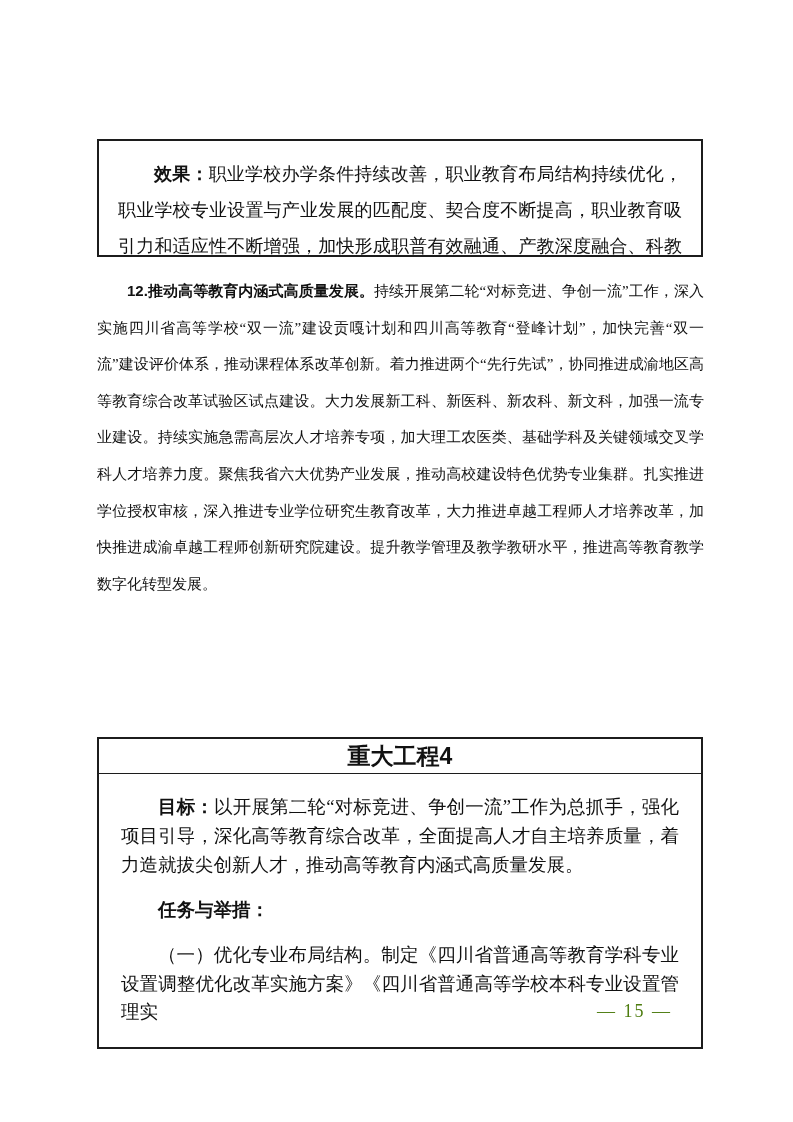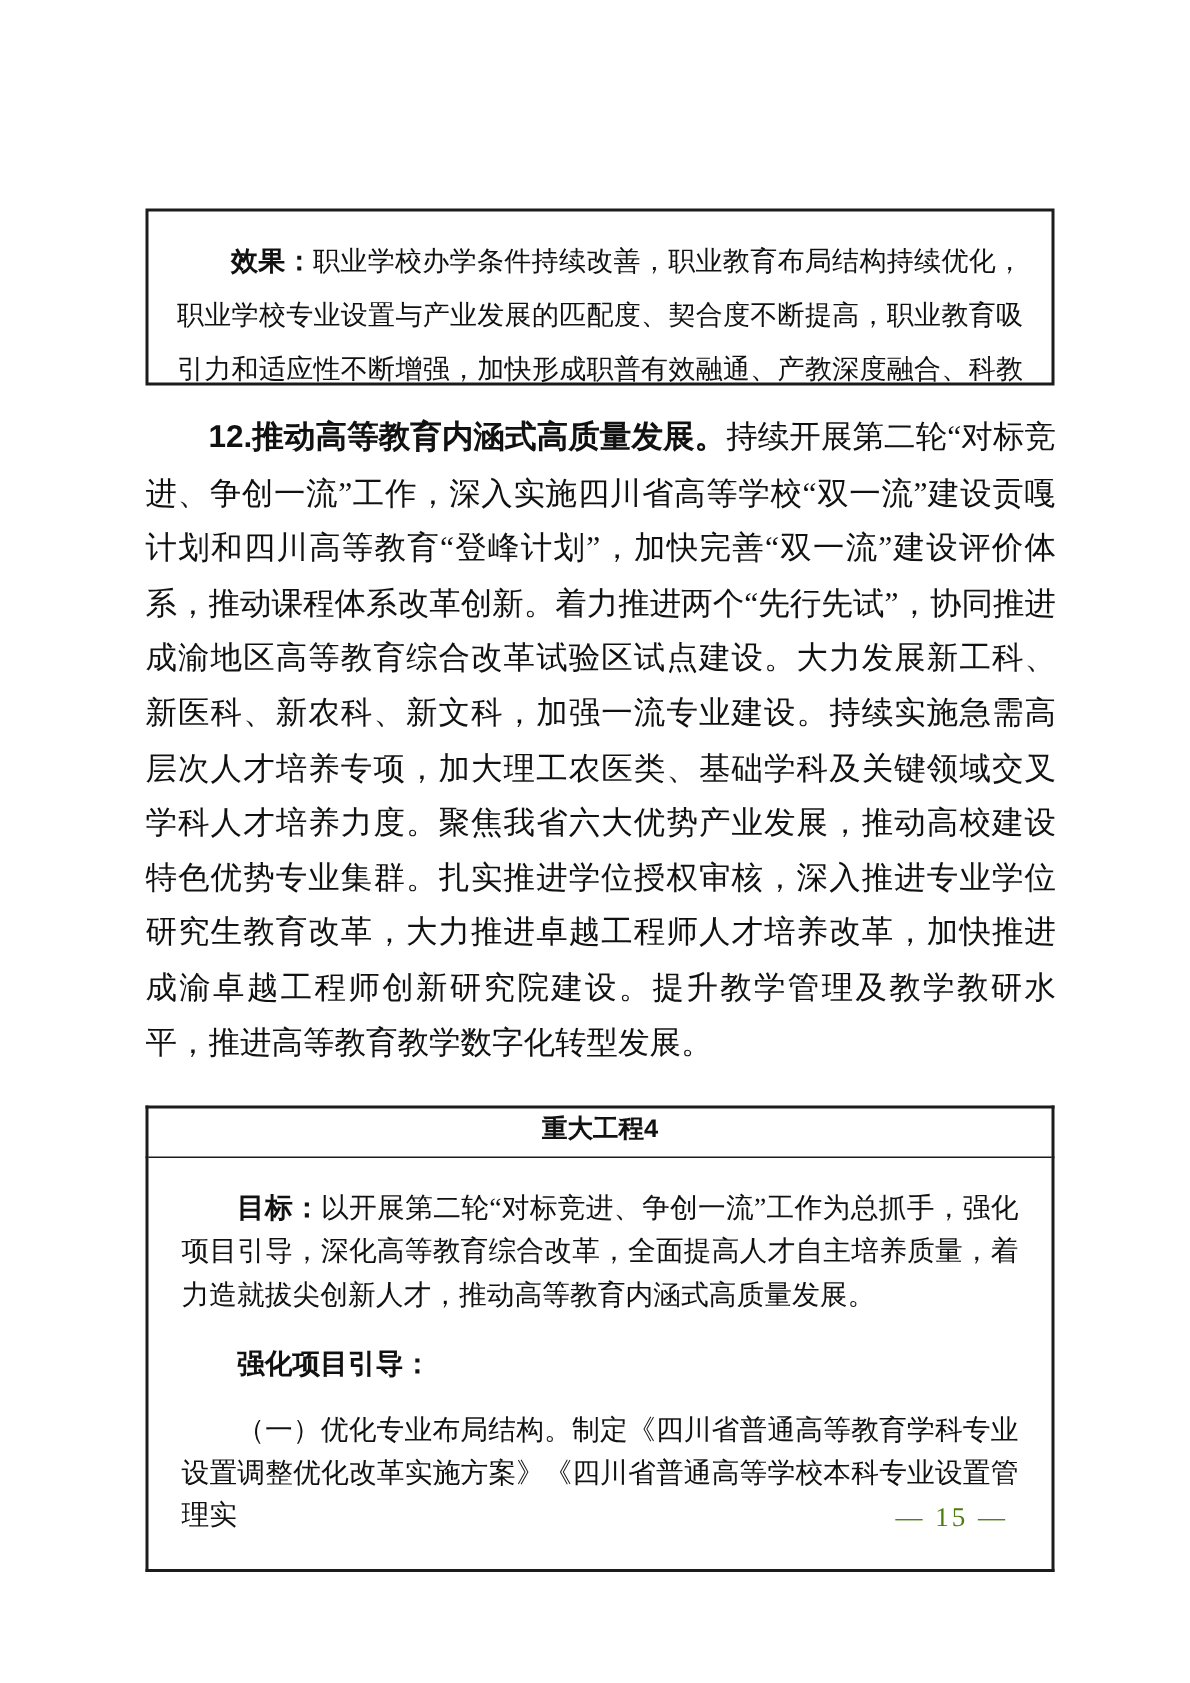--- a/index.html
+++ b/index.html
@@ -44,21 +44,21 @@
     text-indent: 2em;
   }
 
   
   .main-para {
     position: absolute;
     left: 97px;
     top: 273px;
     width: 607px;
     margin: 0;
-    font-size: 21px;
+    font-size: 15px;
     line-height: 36.6px;
     text-align: justify;
     text-indent: 2em;
   }
 
   
   .project-table {
     position: absolute;
     left: 97px;
     top: 737px;
@@ -74,21 +74,21 @@
   }
   .project-table td {
     padding: 0;
     font-size: 18.5px;
     vertical-align: top;
   }
   td.title-cell {
     text-align: center;
     height: 29px;
     padding: 2px 0 1px 0;
-    font-size: 17px;
+    font-size: 23px;
   }
   td.name-cell {
     height: 29px;
     padding: 3px 0 1px 0;
     text-indent: 2em;
     font-size: 19px;
   }
   td.content-cell {
     padding: 3px 6px 4px 6px;
     height: 176px;
@@ -123,21 +123,21 @@
   <p class="main-para"><span class="heiti">12.推动高等教育内涵式高质量发展。</span><span>持续开展第二轮“对标竞进、争创一流”工作，深入实施四川省高等学校“双一流”建设贡嘎计划和四川高等教育“登峰计划”，加快完善“双一流”建设评价体系，推动课程体系改革创新。着力推进两个“先行先试”，协同推进成渝地区高等教育综合改革试验区试点建设。大力发展新工科、新医科、新农科、新文科，加强一流专业建设。持续实施急需高层次人才培养专项，加大理工农医类、基础学科及关键领域交叉学科人才培养力度。聚焦我省六大优势产业发展，推动高校建设特色优势专业集群。扎实推进学位授权审核，深入推进专业学位研究生教育改革，大力推进卓越工程师人才培养改革，加快推进成渝卓越工程师创新研究院建设。提升教学管理及教学教研水平，推进高等教育教学数字化转型发展。</span></p>
 
   <table class="project-table">
     <tbody>
       <tr>
         <td class="title-cell heiti">重大工程4</td>
       </tr>
       <tr>
         <td class="content-cell">
           <p><span class="heiti">目标：</span><span>以开展第二轮“对标竞进、争创一流”工作为总抓手，强化项目引导，深化高等教育综合改革，全面提高人才自主培养质量，着力造就拔尖创新人才，推动高等教育内涵式高质量发展。</span></p>
-          <p class="heiti tasks-label">强化项目引导：</p>
+          <p class="heiti tasks-label">任务与举措：</p>
           <p><span class="kaiti">（一）优化专业布局结构。</span><span>制定《四川省普通高等教育学科专业设置调整优化改革实施方案》《四川省普通高等学校本科专业设置管理实</span></p>
         </td>
       </tr>
     </tbody>
   </table>
 
   <div class="page-number">— 15 —</div>
 
 </div>
 

